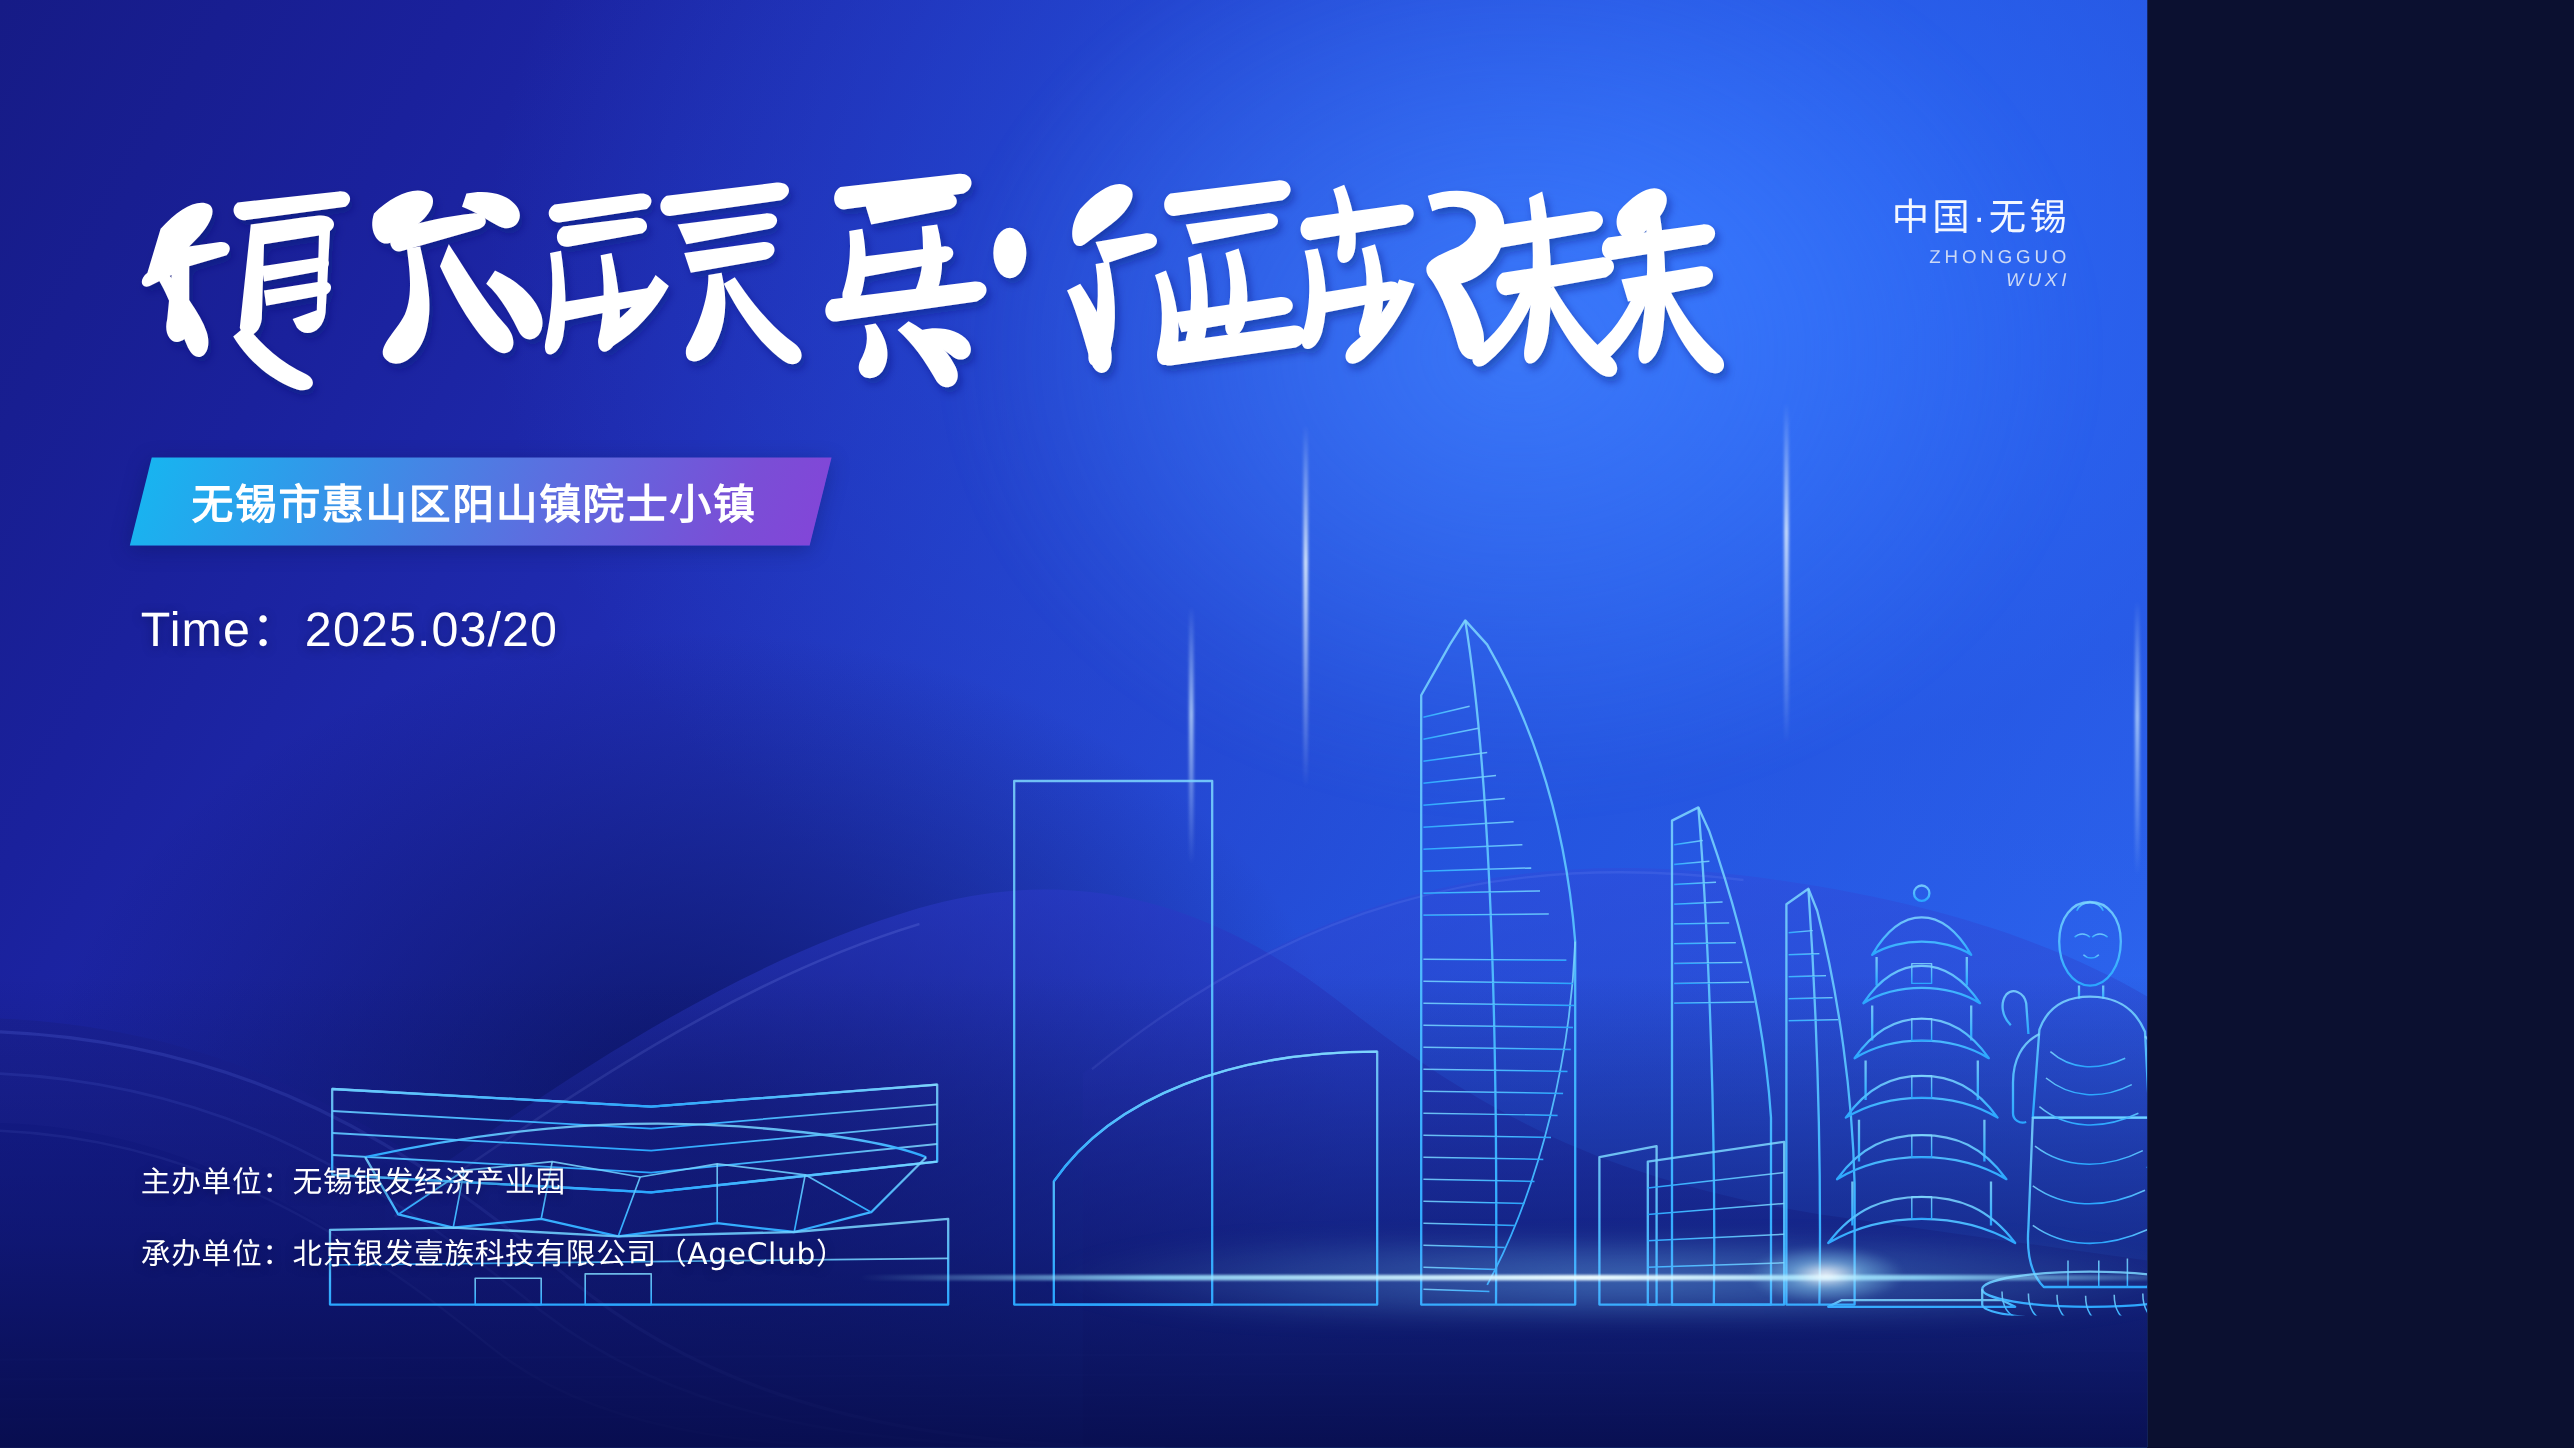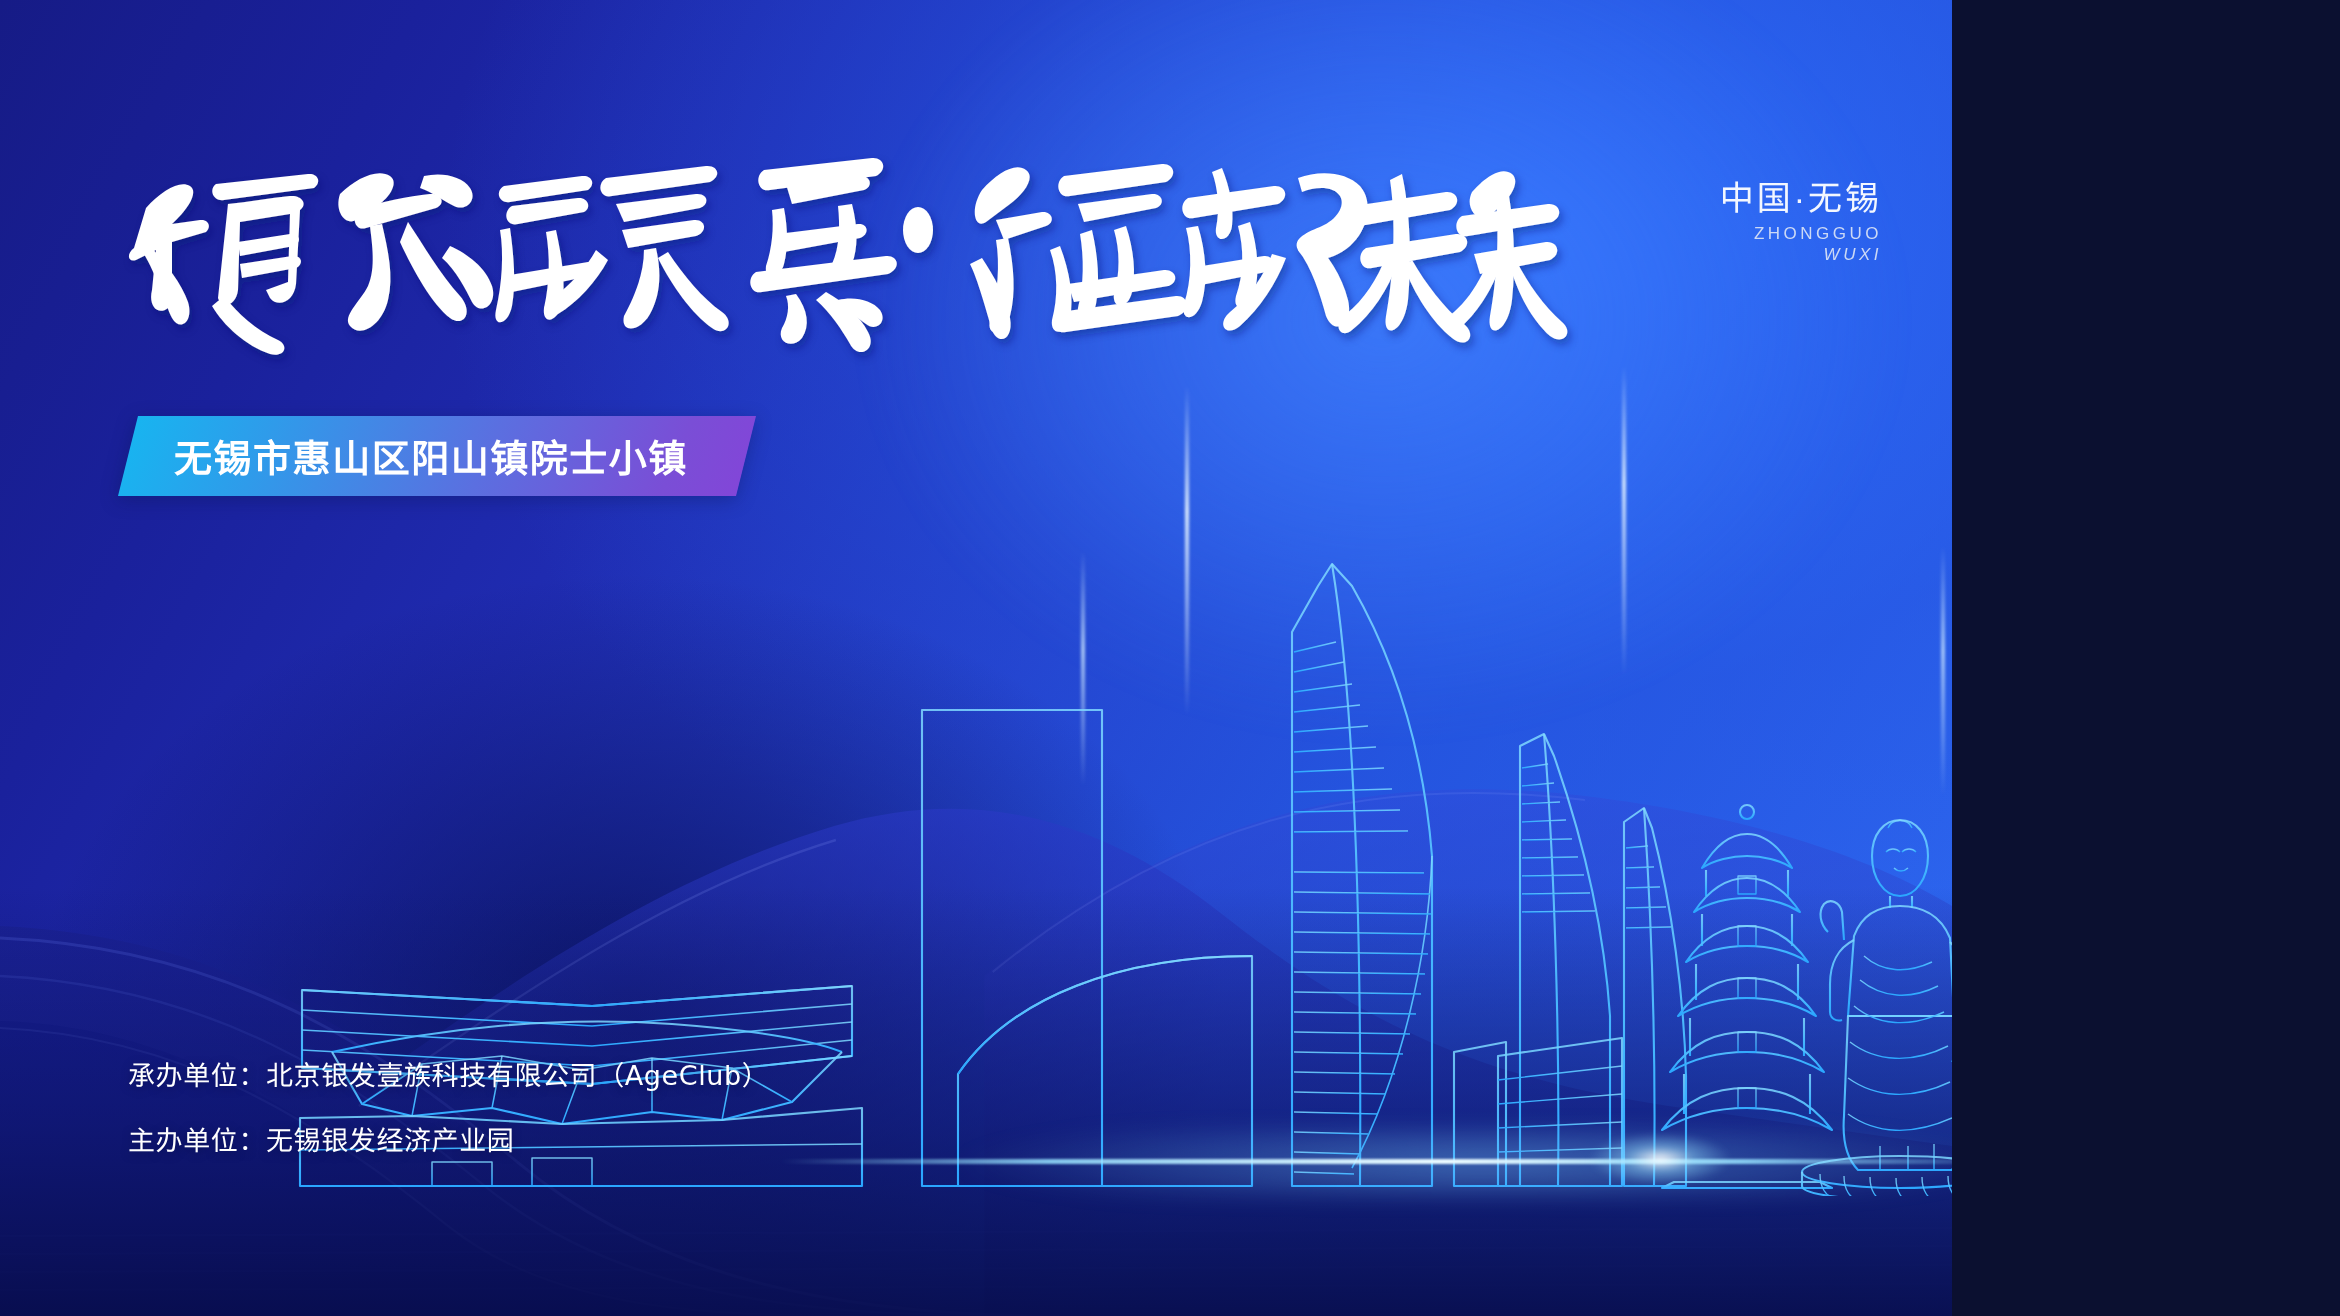--- a/index.html
+++ b/index.html
@@ -666,20 +666,23 @@
       </svg>
     </div>
 
 
     <div class="badge-wrap">
       <div class="badge">
         <span>无锡市惠山区阳山镇院士小镇</span>
       </div>
     </div>
 
+    <div class="timeline">
+      <span class="t-label">Time：</span><span class="t-value">2025.03/20</span>
+    </div>
   </div>
 
   <div class="orgs">
+    <div class="line">主办单位：无锡银发经济产业园</div>
     <div class="line">承办单位：北京银发壹族科技有限公司（AgeClub）</div>
-    <div class="line">主办单位：无锡银发经济产业园</div>
   </div>
 
 </div>
 
 </body></html>

